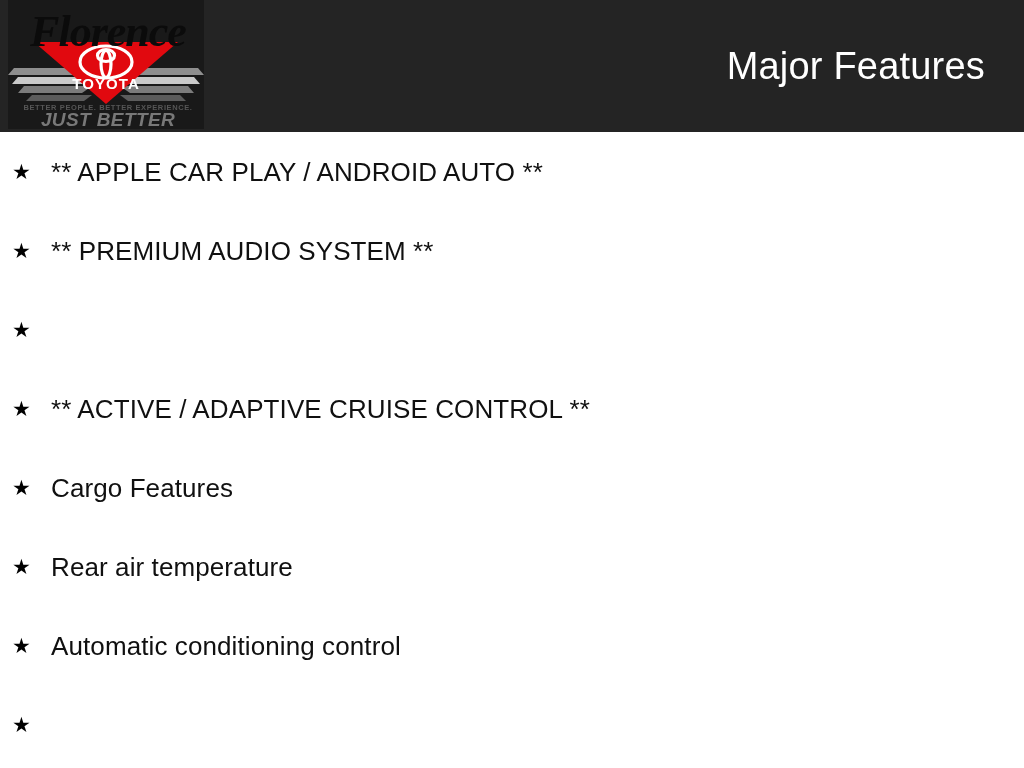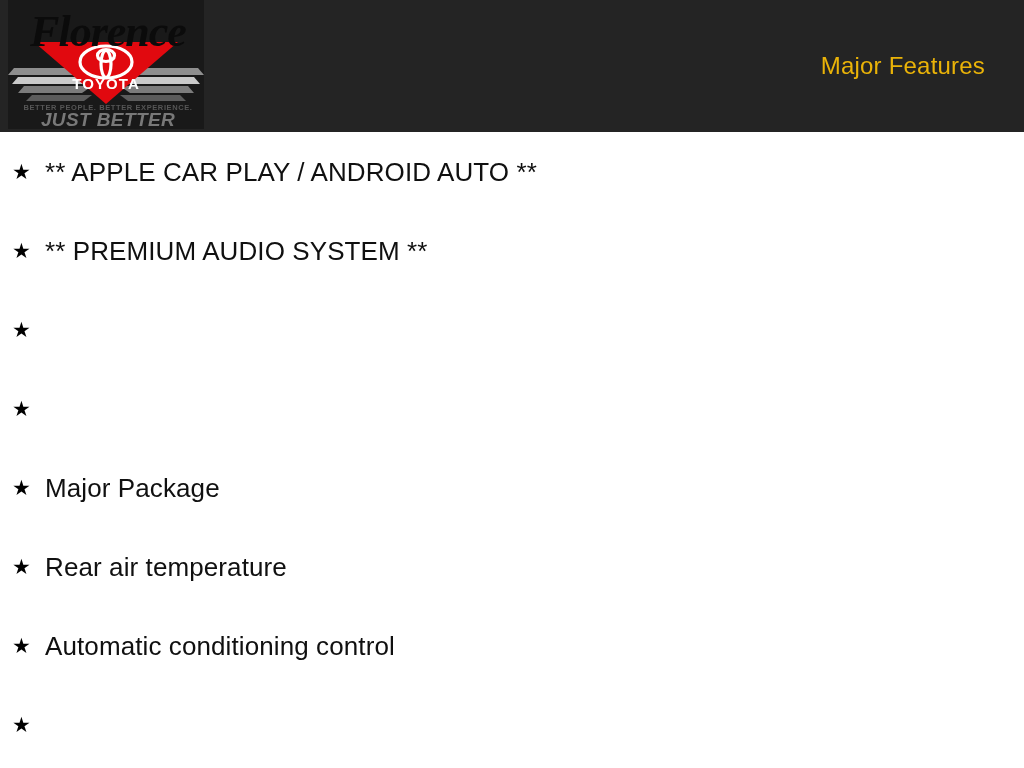--- a/index.html
+++ b/index.html
@@ -26,22 +26,22 @@
     left: 0;
     top: 0;
     width: 1024px;
     height: 132px;
     background: #242424;
   }
   .header-title {
     position: absolute;
     right: 39px;
     top: 48px;
-    color: #eab308;
-    font-size: 24px;
+    color: #ffffff;
+    font-size: 38px;
     line-height: 36px;
     font-weight: 400;
     letter-spacing: 0.2px;
     white-space: nowrap;
   }
 
   
   .logo-panel {
     position: absolute;
     left: 8px;
@@ -78,21 +78,21 @@
   .star-icon {
     flex: 0 0 auto;
     width: 22px;
     font-size: 21px;
     line-height: 1;
     color: #000000;
     display: inline-block;
   }
   .feature-text {
     flex: 0 1 auto;
-    margin-left: 11px;
+    margin-left: 17px;
     font-size: 26px;
     line-height: 30px;
     color: #101010;
     white-space: nowrap;
     letter-spacing: 0.1px;
   }
 </style>
 </head>
 <body>
 
@@ -145,24 +145,25 @@
     </li>
     <li class="feature-row">
       <span class="star-icon">★</span>
       <span class="feature-text">** PREMIUM AUDIO SYSTEM **</span>
     </li>
     <li class="feature-row">
       <span class="star-icon">★</span>
     </li>
     <li class="feature-row">
       <span class="star-icon">★</span>
+      <span class="feature-text">** ACTIVE / ADAPTIVE CRUISE CONTROL **</span>
     </li>
     <li class="feature-row">
       <span class="star-icon">★</span>
-      <span class="feature-text">Major Package</span>
+      <span class="feature-text">Cargo Features</span>
     </li>
     <li class="feature-row">
       <span class="star-icon">★</span>
       <span class="feature-text">Rear air temperature</span>
     </li>
     <li class="feature-row">
       <span class="star-icon">★</span>
       <span class="feature-text">Automatic conditioning control</span>
     </li>
     <li class="feature-row">

